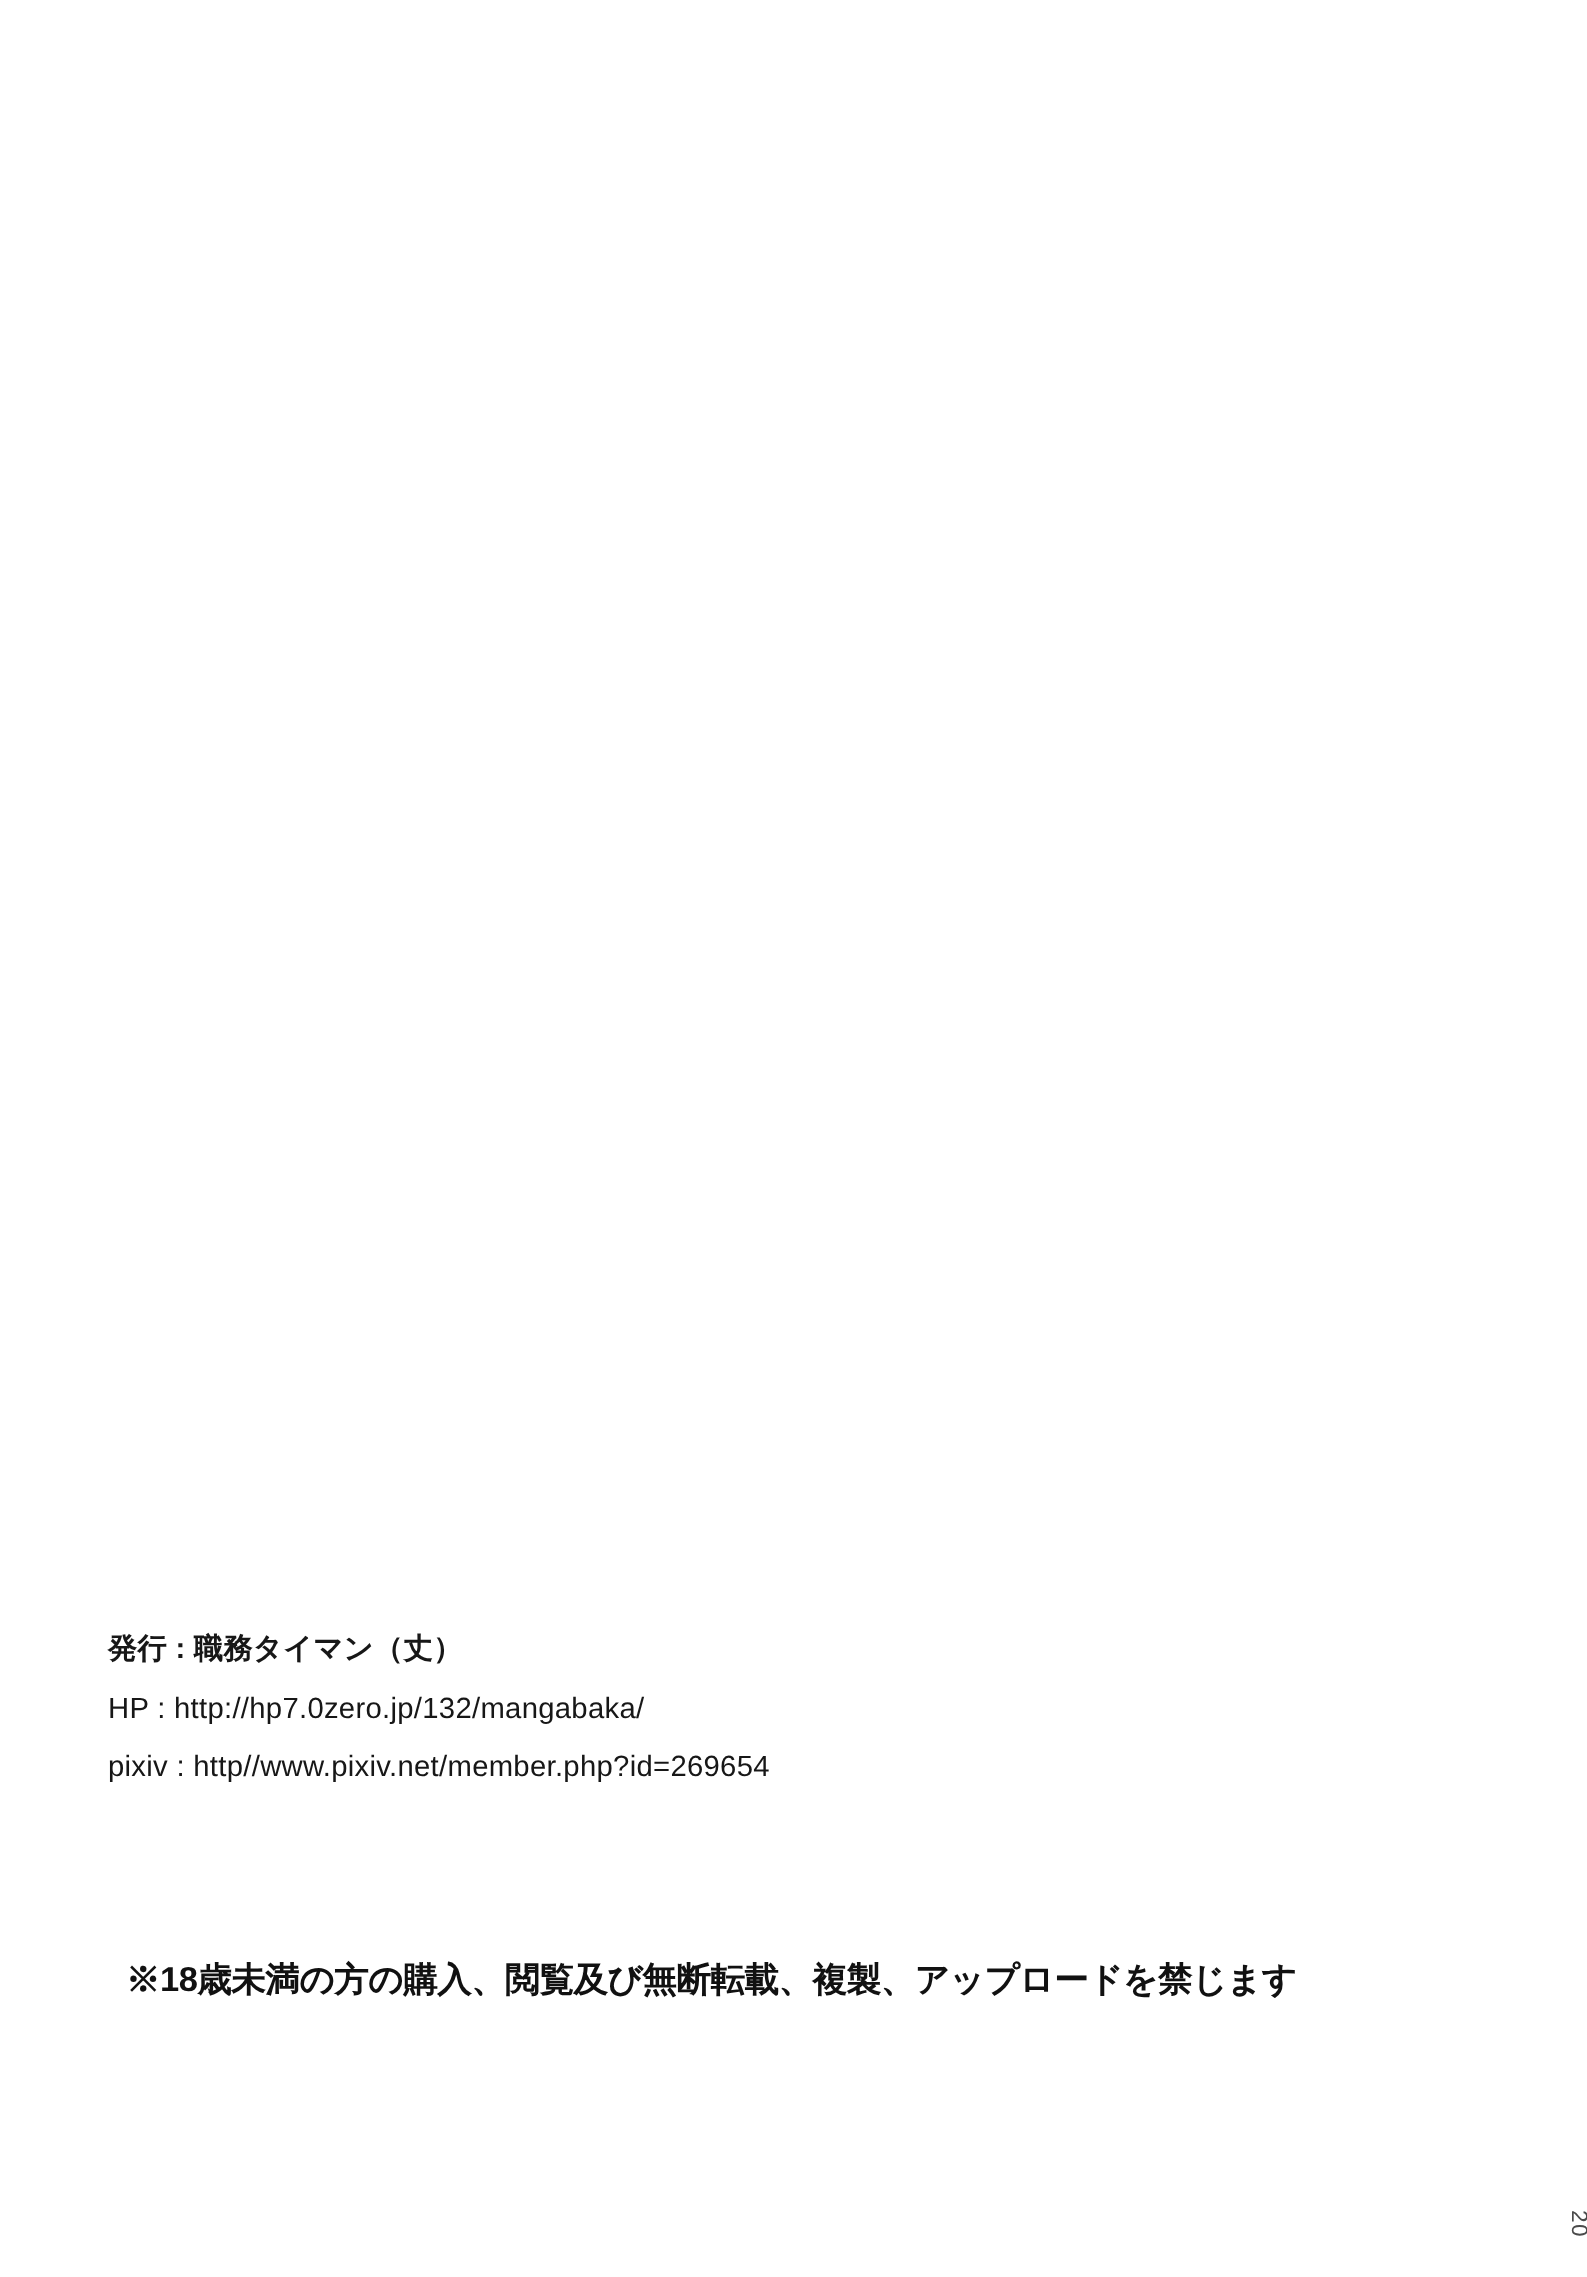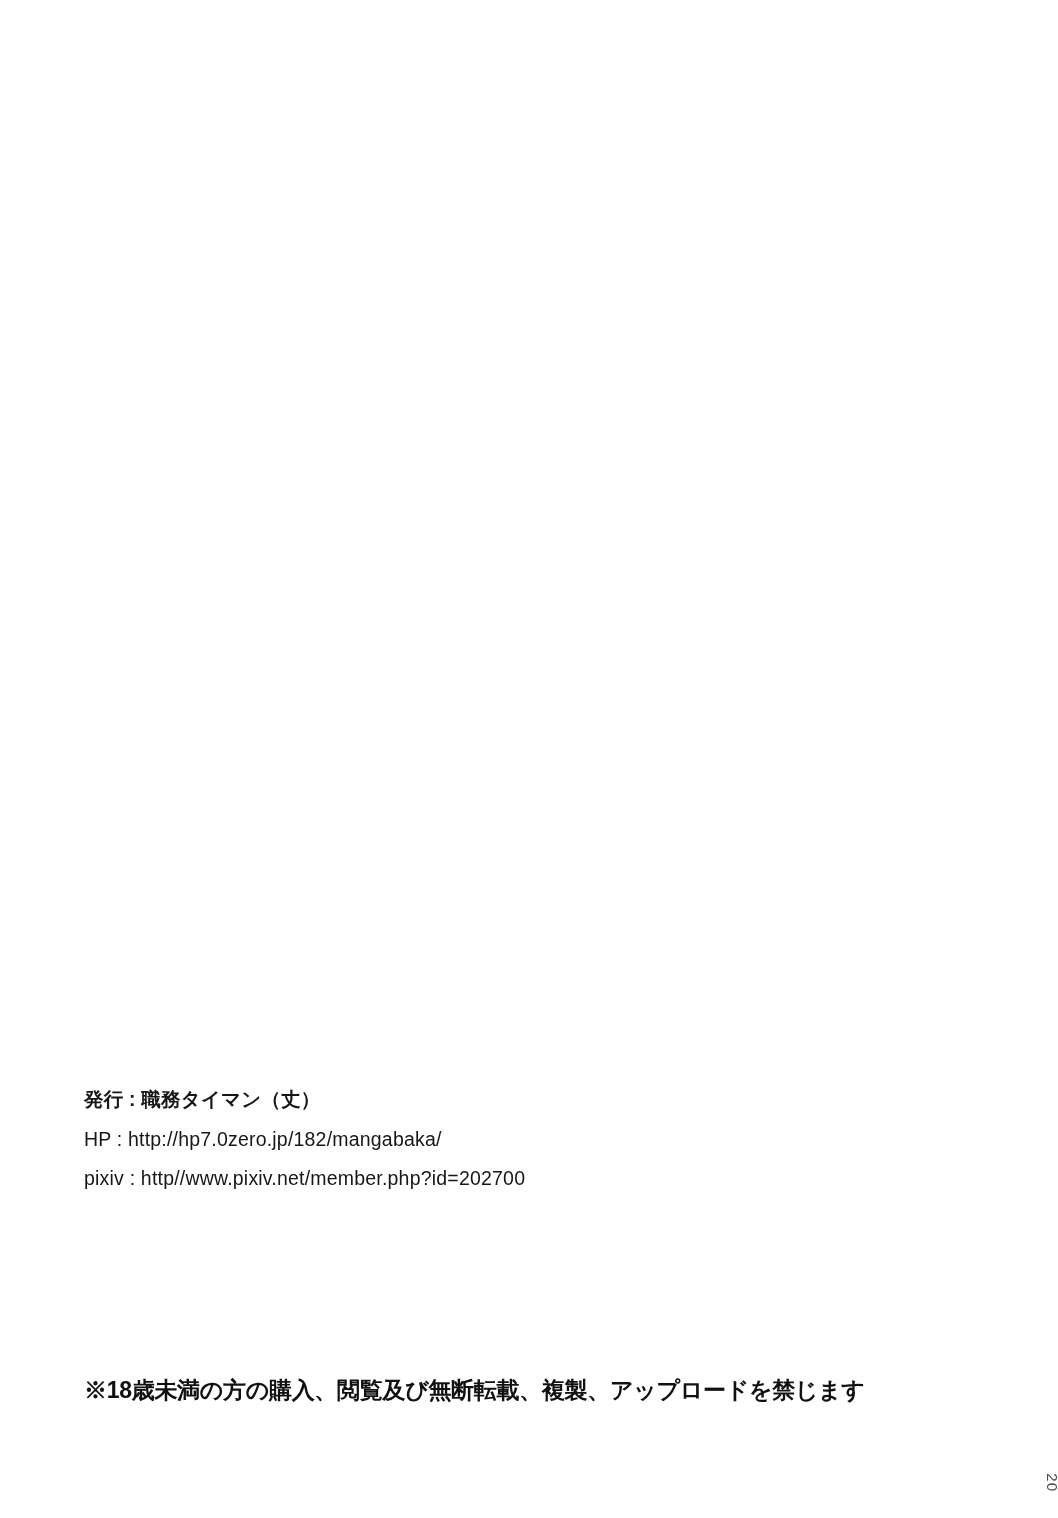--- a/index.html
+++ b/index.html
@@ -27,42 +27,42 @@
     position: absolute;
     left: 0;
     top: 0;
     width: 1058px;
     height: 1060px;
   }
 
   
   .colophon {
     position: absolute;
-    left: 84px;
+    left: 72px;
     top: 1090px;
     width: 900px;
   }
 
   .colophon-line {
     font-size: 19.5px;
     line-height: 1.0;
     letter-spacing: 0.2px;
     color: #171717;
     margin-bottom: 20px;
     white-space: nowrap;
   }
 
   .colophon-line.bold {
     font-weight: bold;
   }
 
   .notice {
     position: absolute;
     left: 84px;
-    top: 1375px;
+    top: 1304px;
     font-size: 23px;
     font-weight: bold;
     letter-spacing: -0.3px;
     color: #111111;
     white-space: nowrap;
   }
 
   .page-number {
     position: absolute;
     right: 14px;
@@ -76,21 +76,21 @@
 </style>
 </head>
 <body>
 
 <div class="page">
 
   <div class="blank-area"></div>
 
   <div class="colophon">
     <div class="colophon-line bold">発行 : 職務タイマン（丈）</div>
-    <div class="colophon-line">HP : http://hp7.0zero.jp/182/mangabaka/</div>
-    <div class="colophon-line">pixiv : http//www.pixiv.net/member.php?id=202700</div>
+    <div class="colophon-line">HP : http://hp7.0zero.jp/132/mangabaka/</div>
+    <div class="colophon-line">pixiv : http//www.pixiv.net/member.php?id=269654</div>
   </div>
 
   <div class="notice">※18歳未満の方の購入、閲覧及び無断転載、複製、アップロードを禁じます</div>
 
   <div class="page-number">20</div>
 
 </div>
 
 </body></html>

